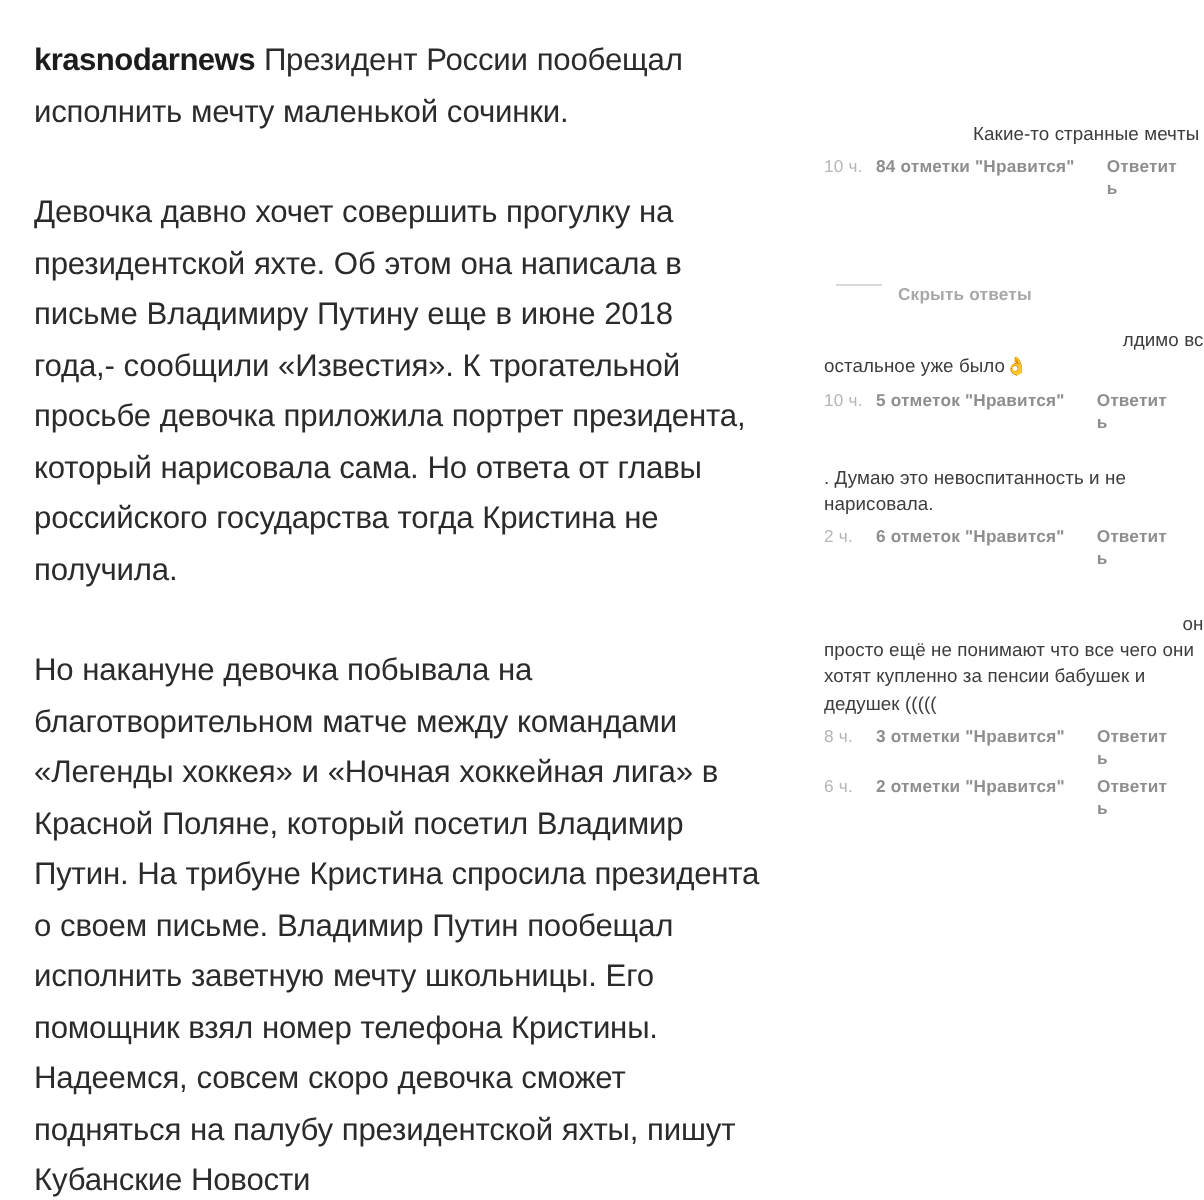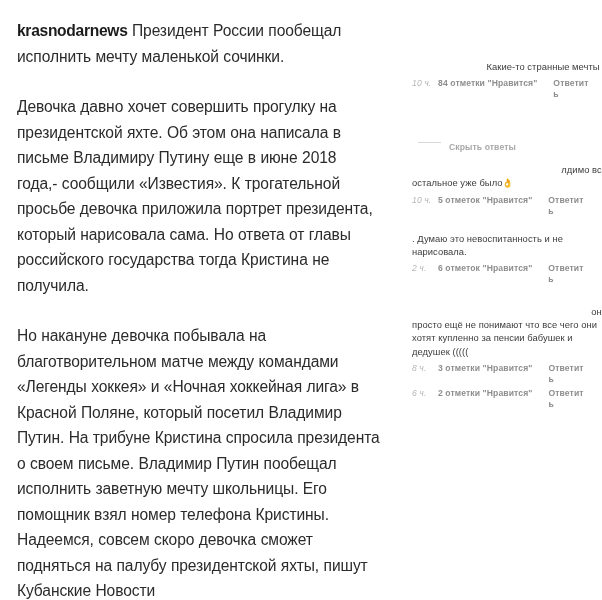--- a/index.html
+++ b/index.html
@@ -102,21 +102,20 @@
     display: flex;
     align-items: flex-start;
     font-size: 8.6px;
     color: #b0b0b0;
     letter-spacing: 0.1px;
   }
   .meta-time {
     width: 26px;
     flex: 0 0 26px;
     color: #b6b6b6;
-    font-style: italic;
   }
   .meta-likes {
     flex: 0 0 auto;
     color: #8e8e8e;
     font-weight: bold;
     margin-right: 16px;
     white-space: nowrap;
   }
   .meta-reply {
     color: #8e8e8e;

